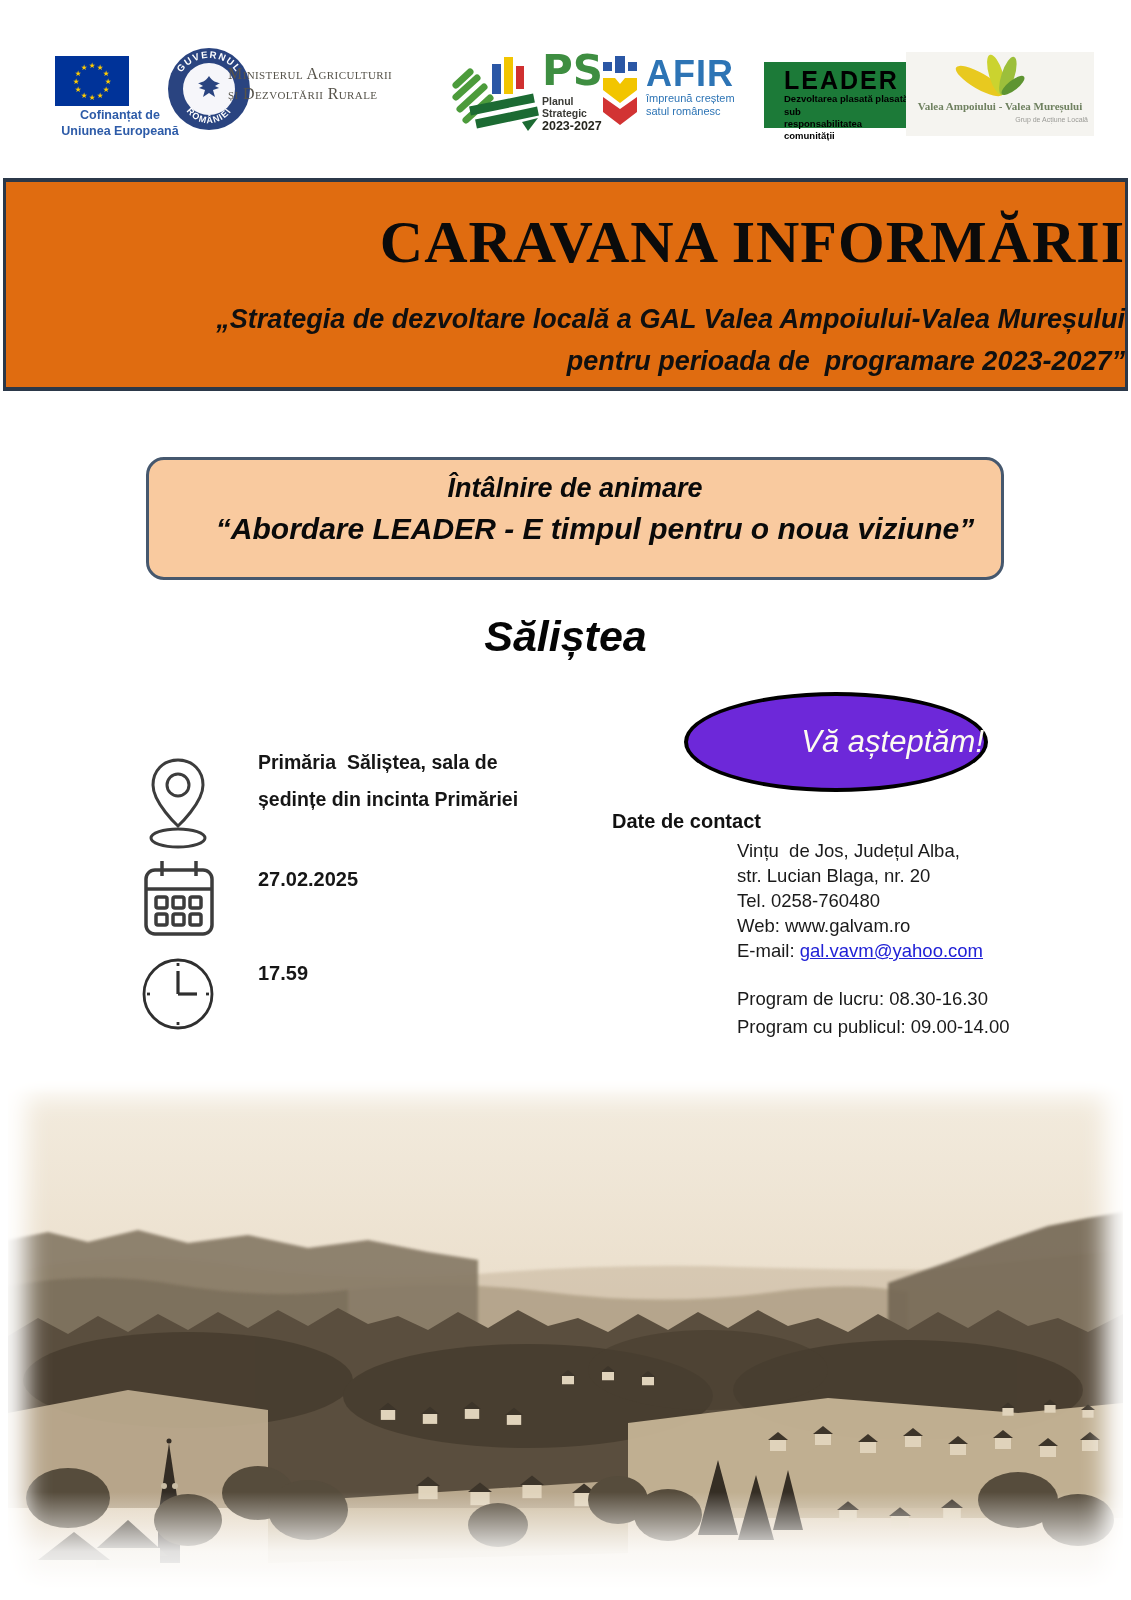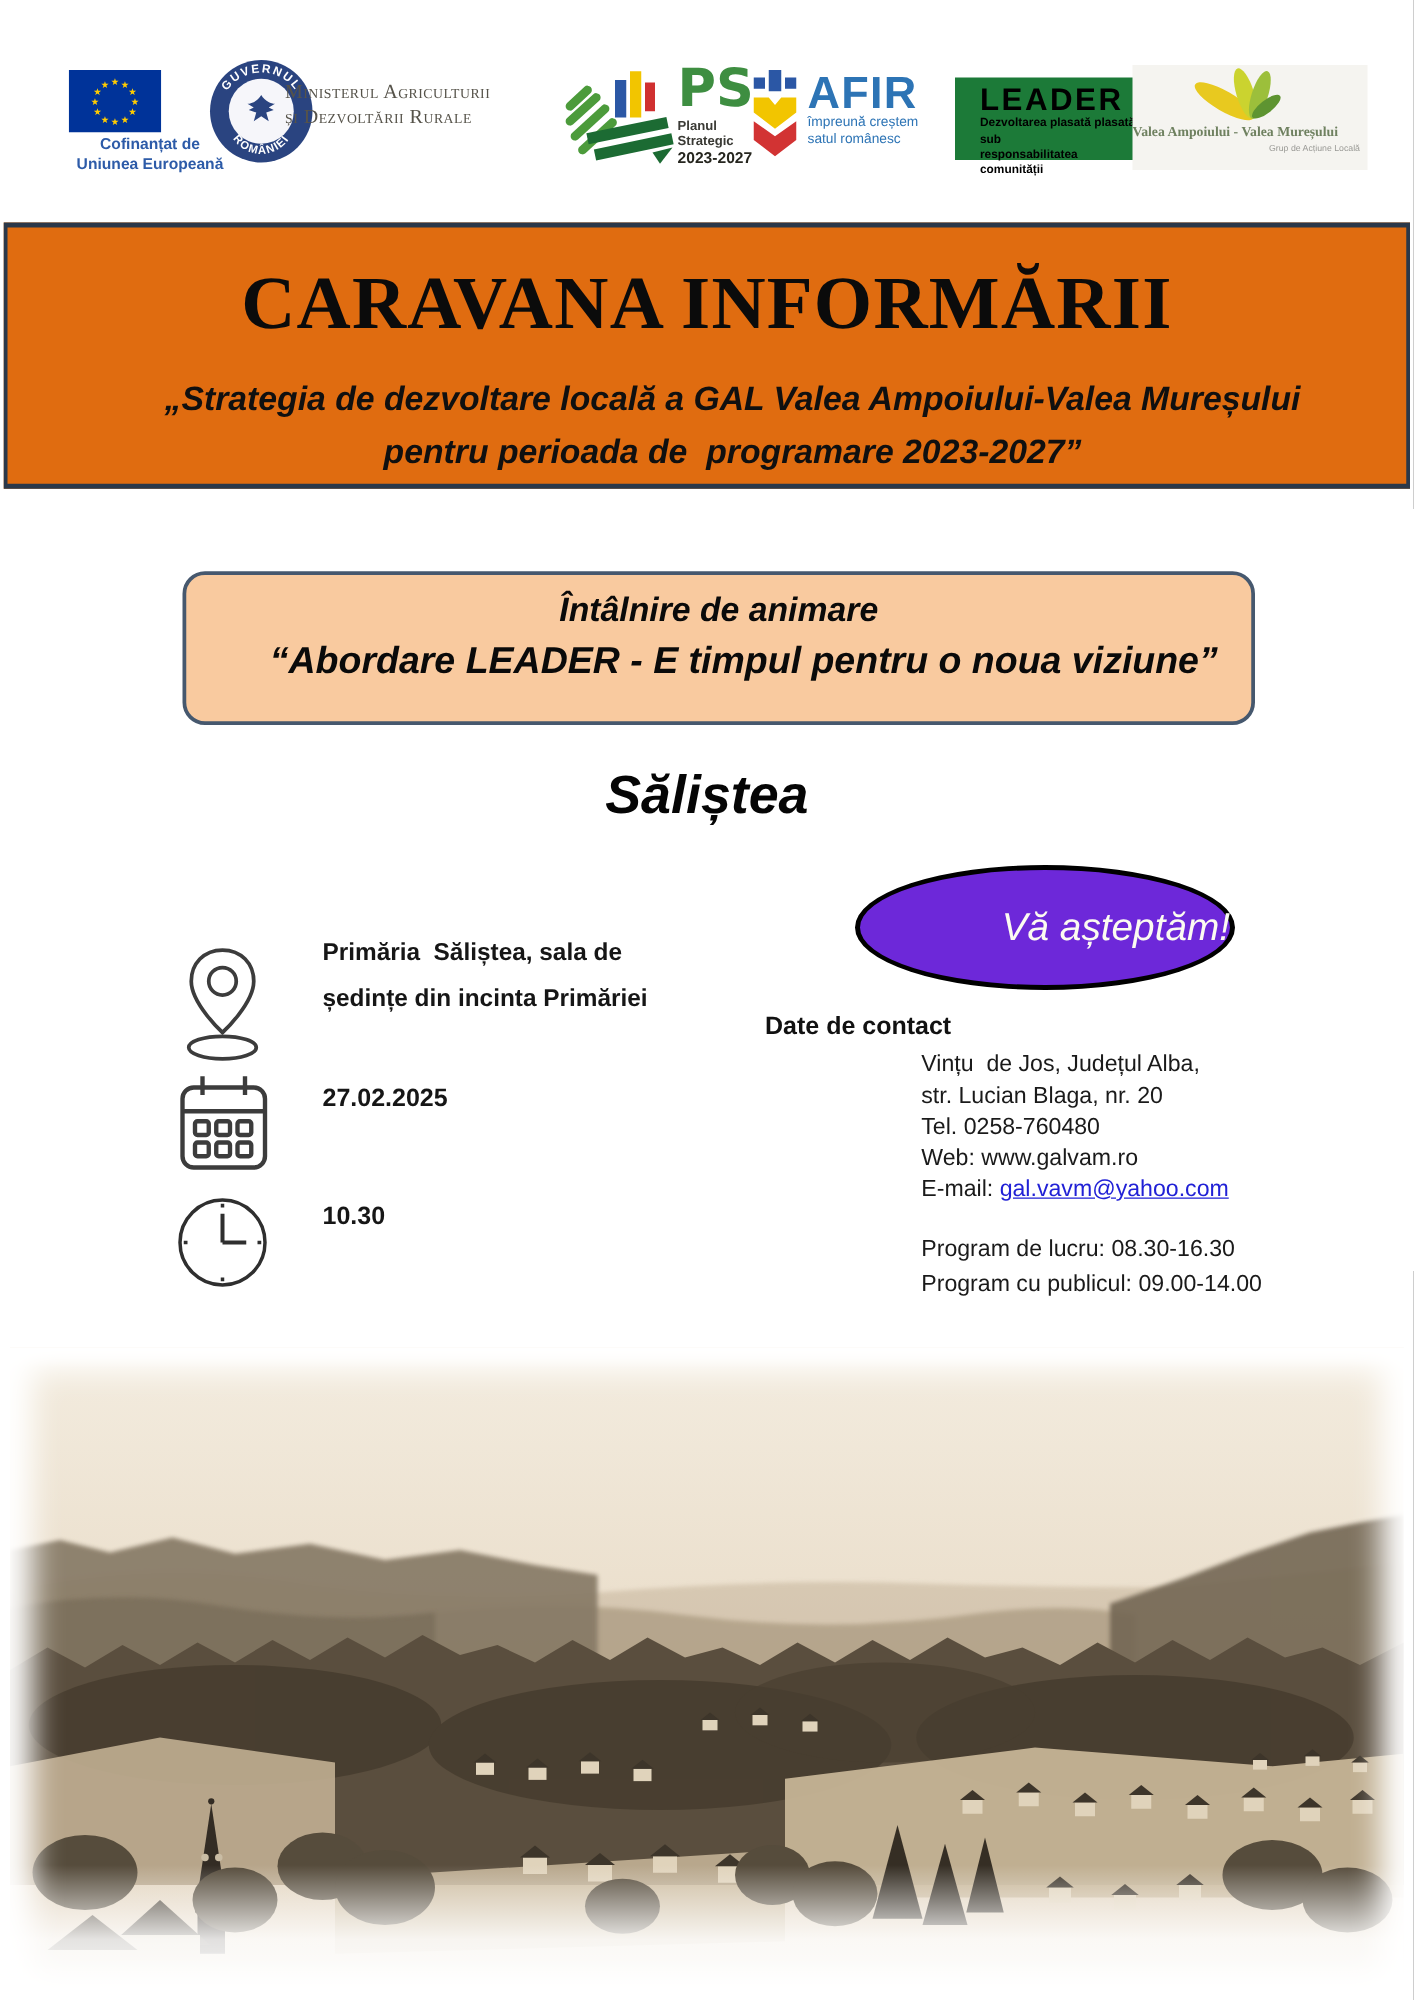--- a/index.html
+++ b/index.html
@@ -24,28 +24,28 @@
   .afir-text{left:646px;top:56px;width:130px;color:#2D74B5;}
   .afir-name{font-size:36px;font-weight:bold;line-height:1;letter-spacing:1px;}
   .afir-tag{font-size:11px;line-height:1.2;}
   .afir-tag:first-of-type{margin-top:4px;}
   .leader-box{left:764px;top:62px;width:166px;height:66px;background:#1C7A38;
               color:#000000;padding:5px 20px;box-sizing:border-box;}
   .leader-name{font-size:25px;font-weight:bold;letter-spacing:2px;line-height:1.05;}
   .leader-tag{font-size:9.5px;font-weight:bold;line-height:1.3;}
   .gal-box{left:906px;top:52px;width:188px;height:84px;background:#F5F4F0;}
   .gal-leaves{position:absolute;left:34px;top:-2px;}
-  .gal-title{position:absolute;left:0;top:48px;width:188px;text-align:left;
+  .gal-title{position:absolute;left:0;top:48px;width:188px;text-align:center;
              font-family:"Liberation Serif",serif;font-size:11px;font-weight:bold;color:#6F8160;}
   .gal-sub{position:absolute;left:0;top:64px;width:182px;text-align:right;font-size:7px;color:#9A9A96;}
 
   
   .banner{left:3px;top:178px;width:1125px;height:213px;box-sizing:border-box;
           background:#E06C10;border:3px solid #2B3849;border-top-width:4px;border-bottom-width:4px;
-          text-align:center;}
+          text-align:right;}
   .banner h1{margin:26px 0 0 0;font-family:"Liberation Serif",serif;font-size:60px;
              letter-spacing:1px;color:#0B0B0B;font-weight:bold;}
   .banner .sub{font-size:27px;font-weight:bold;font-style:italic;color:#101010;line-height:1.55;padding-left:41px;}
   .banner .sub.first{margin-top:22px;}
 
   
   .event-box{left:146px;top:457px;width:858px;height:123px;box-sizing:border-box;
              background:#F9CA9F;border:3px solid #46586E;border-radius:18px;text-align:center;}
   .ev1{margin-top:13px;font-size:27px;font-weight:bold;font-style:italic;color:#0A0A0A;}
   .ev2{margin-top:8px;font-size:30px;font-weight:bold;font-style:italic;color:#0A0A0A;padding-left:40px;}
@@ -230,21 +230,21 @@
     <g fill="none" stroke="#2F2F2F" stroke-width="2.8">
       <circle cx="40" cy="46" r="34"></circle>
       <path d="M40 46 V23" stroke-width="3.2"></path>
       <path d="M40 46 H59" stroke-width="3.2"></path>
       <path d="M40 15 v3"></path>
         <path d="M68 46 h3"></path>
         <path d="M40 74 v3"></path>
         <path d="M9 46 h3"></path>
     </g>
   </svg>
-  <div class="abs time-text">10.30</div>
+  <div class="abs time-text">17.59</div>
 
   <div class="abs contact-h">Date de contact</div>
   <div class="abs contact">
     <div class="ws">Vințu  de Jos, Județul Alba,</div>
     <div class="ws">str. Lucian Blaga, nr. 20</div>
     <div>Tel. 0258-760480</div>
     <div>Web: www.galvam.ro</div>
     <div>
       <span class="ws">E-mail: </span><a href="#" class="email-link">gal.vavm@yahoo.com</a>
     </div>

